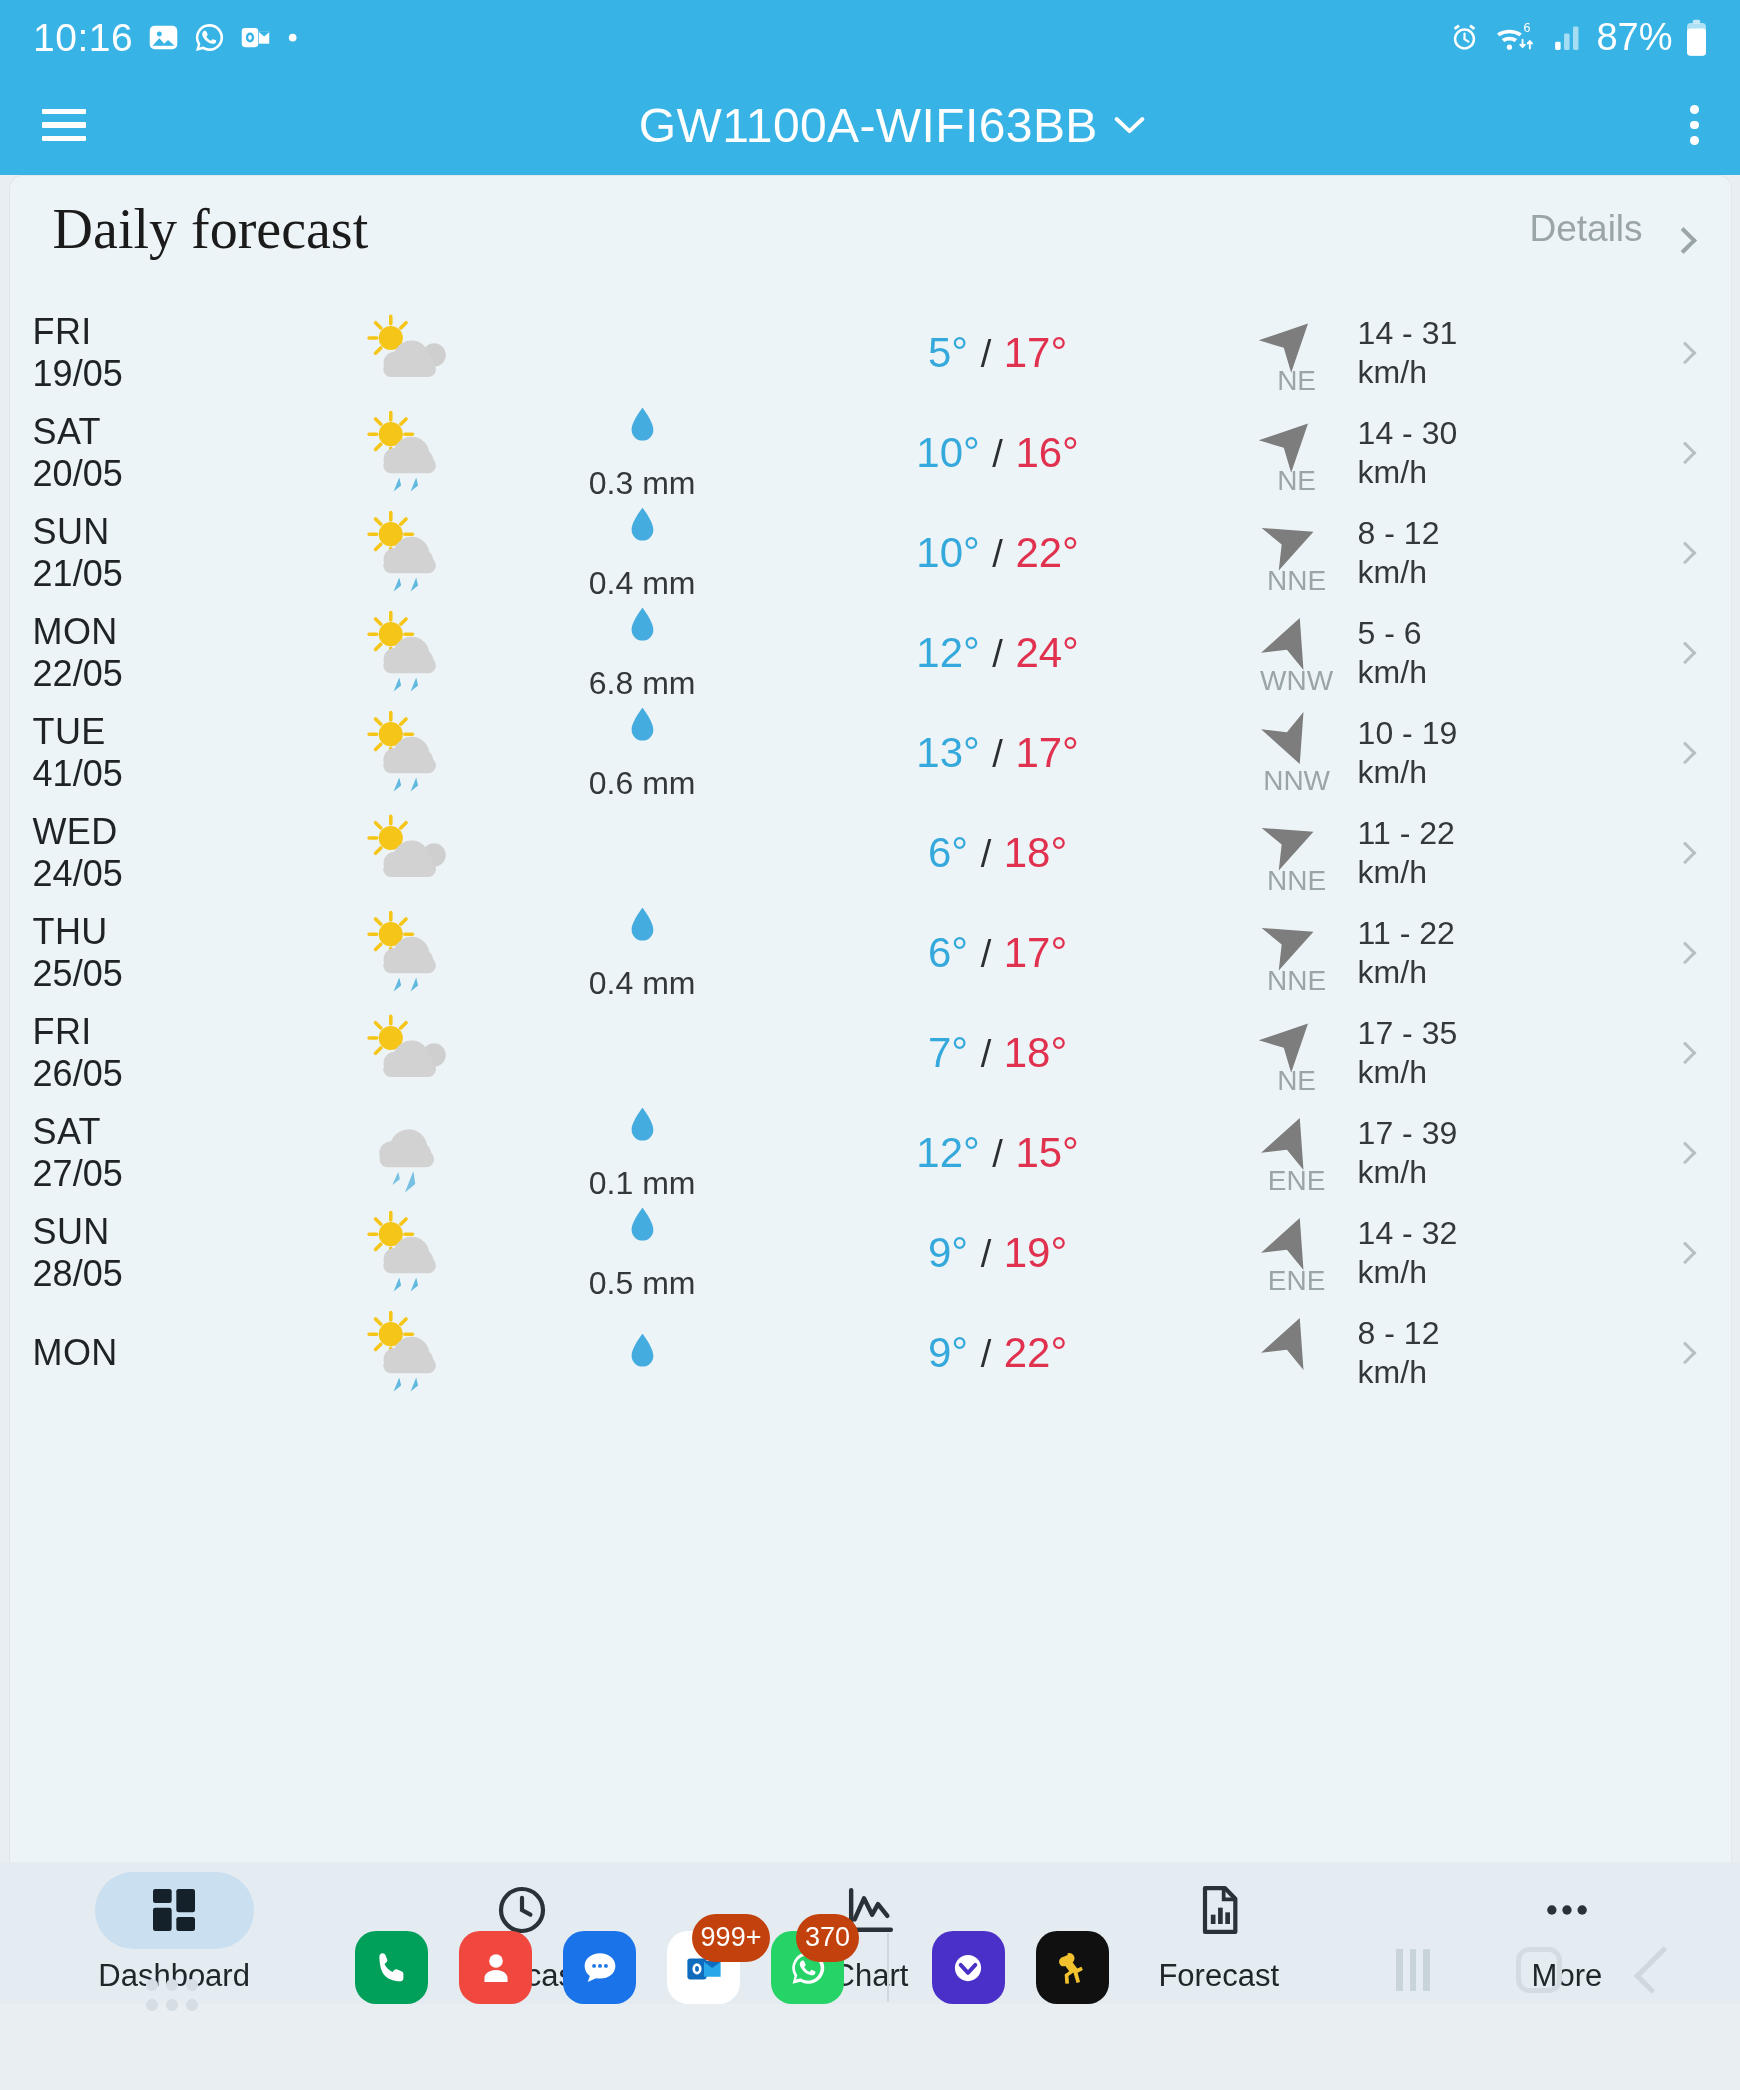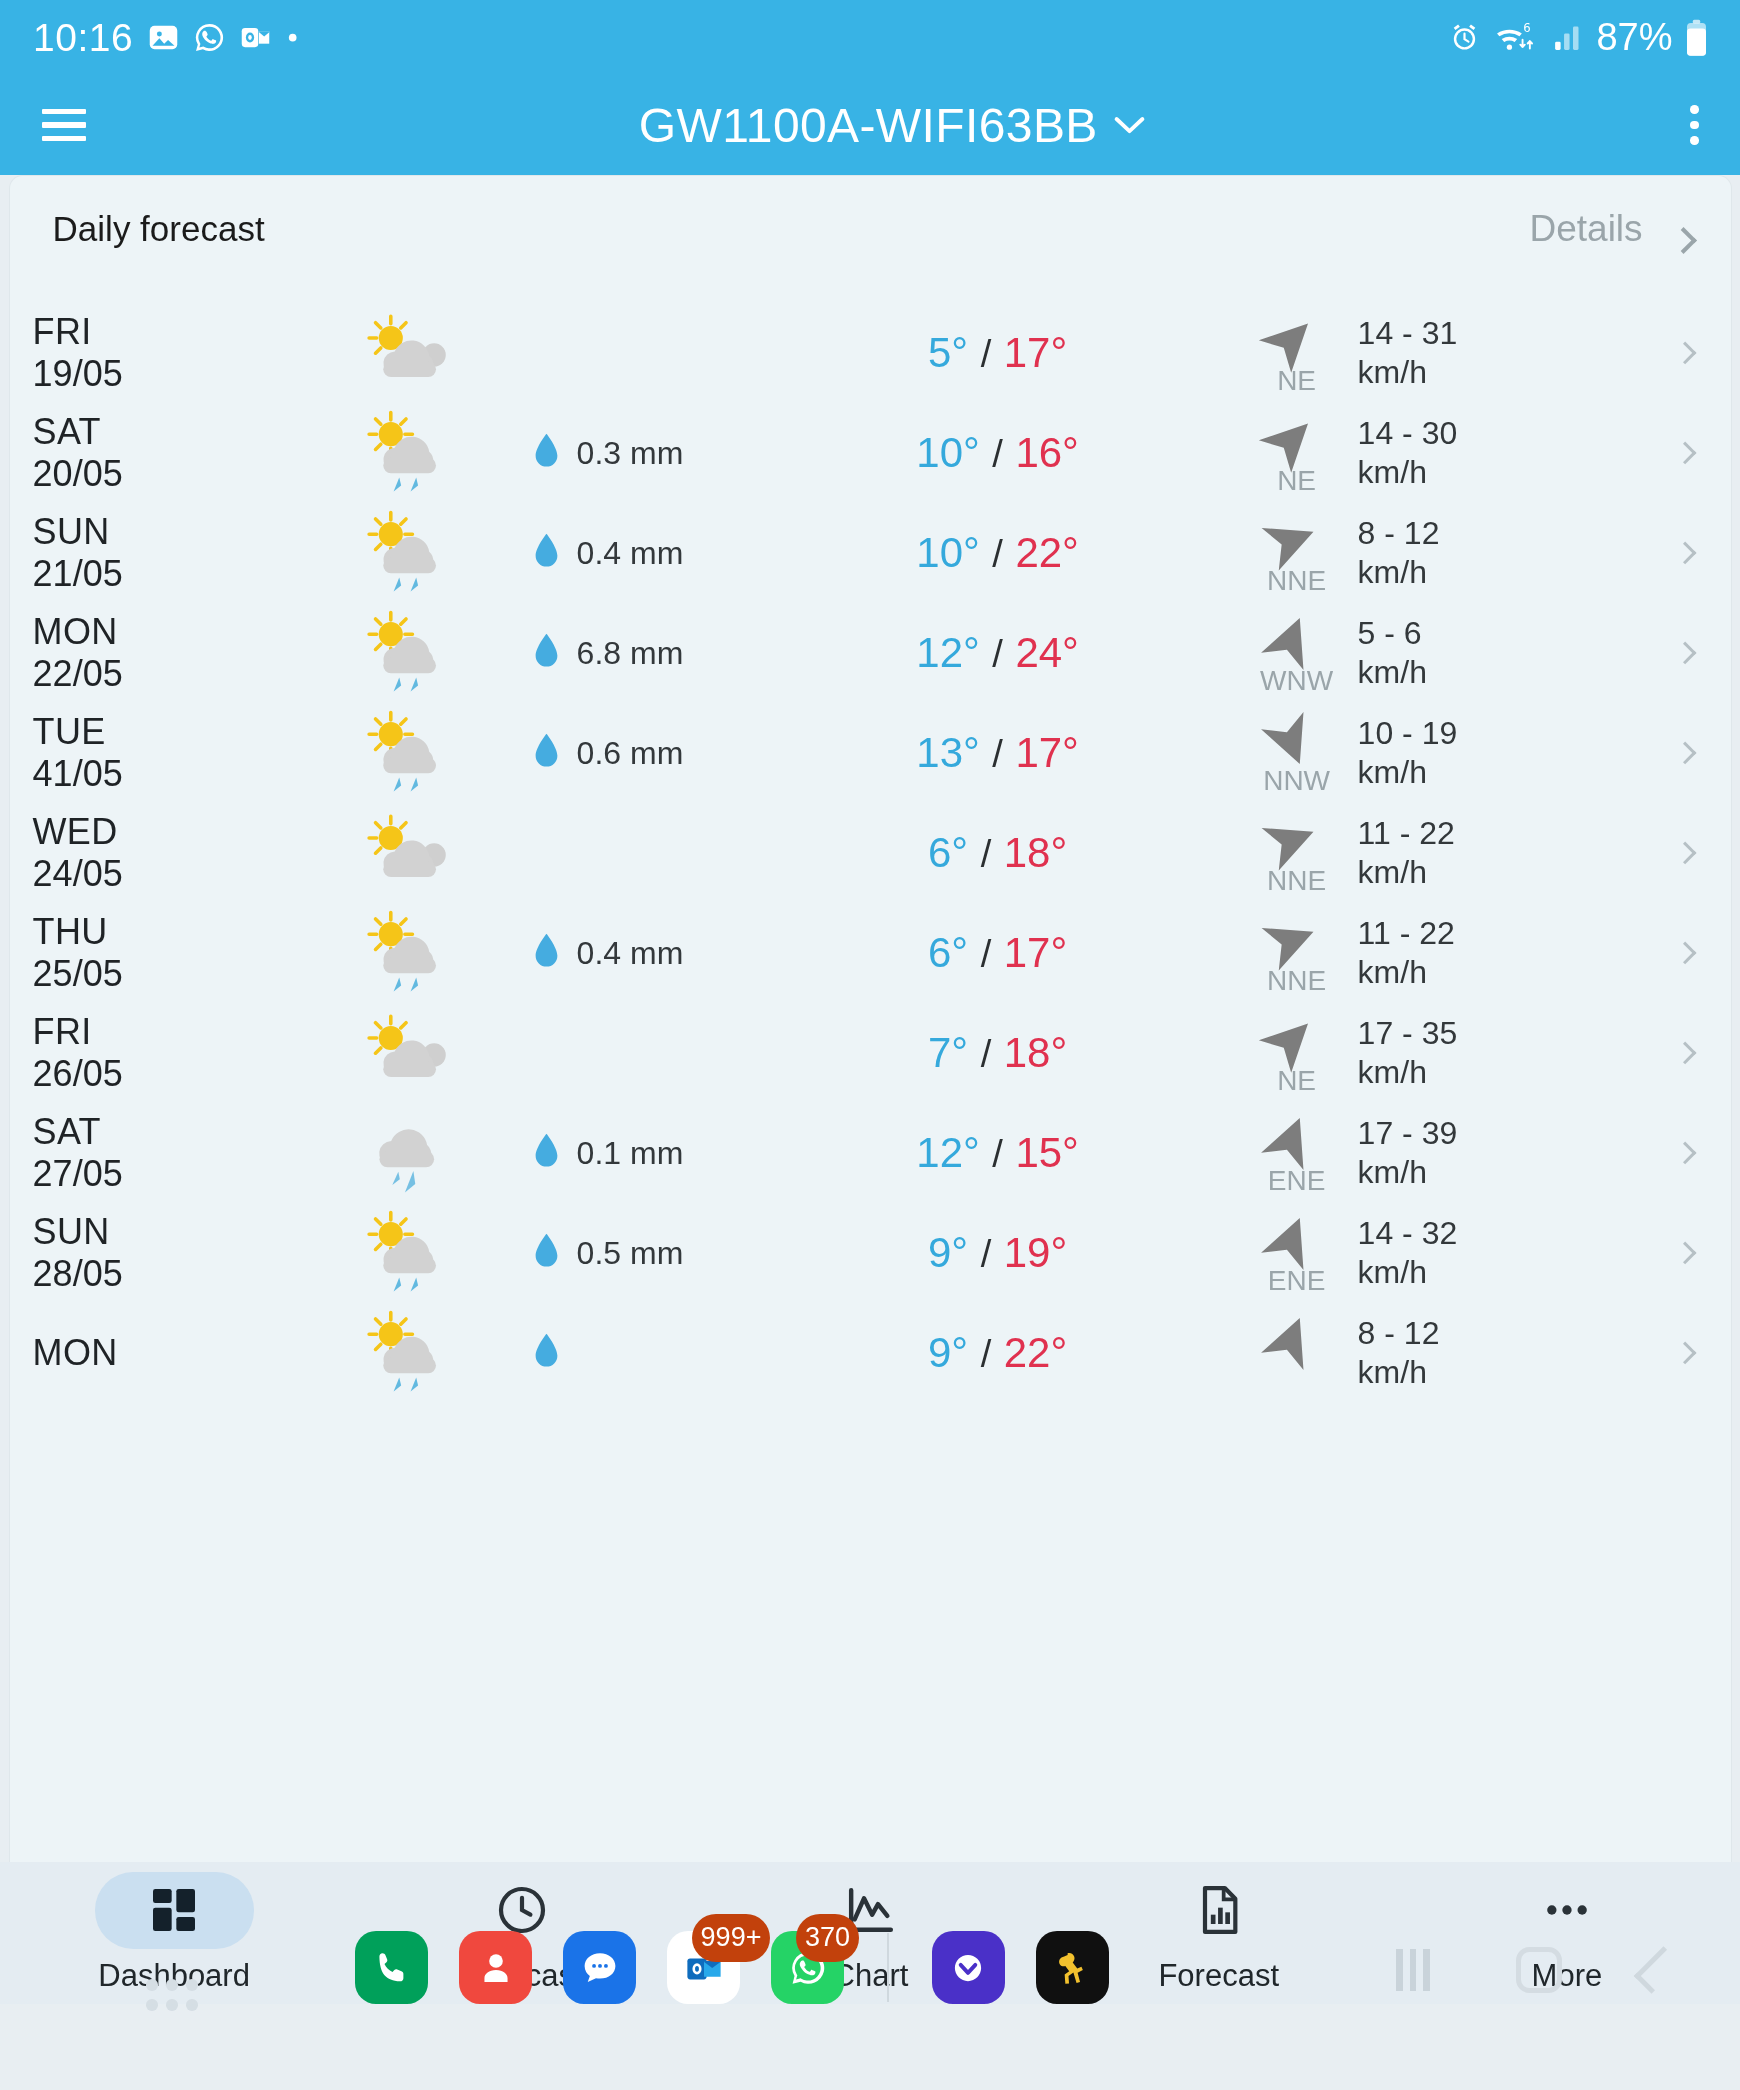--- a/index.html
+++ b/index.html
@@ -44,40 +44,40 @@
   .card {
     position: absolute; top: 175px; left: 8.6px; width: 1723px; height: 1687px;
     background: #edf4f7; border-radius: 13.4px 13.4px 0 0;
     border: 1px solid #dfe7eb; border-bottom: none;
     overflow: hidden;
   }
   .card-head {
     height: 106px; display: flex; align-items: center;
     padding: 0 38px 0 43px;
   }
-  .card-title { font-size: 35px; color: #1b1b1b; font-weight: 400; }
+  .card-title { font-size: 56px; color: #1b1b1b; font-weight: 400; font-family: Liberation Serif, serif; }
   .details { margin-left: auto; display: flex; align-items: flex-end; gap: 31px; cursor: pointer; }
   .details-label { font-size: 37px; color: #9aa5aa; }
   .chev {
     width: 19px; height: 19px; border-right: 4.8px solid #9aa5aa;
     border-top: 4.8px solid #9aa5aa; transform: rotate(45deg);
   }
   .chev.sm { width: 16.3px; height: 16.3px; border-width: 3.8px; border-color: #b6c0c5; }
 
   
   .rows { padding-top: 21px; }
   .row {
     height: 100px; display: flex; align-items: center;
     padding: 0 37px 0 23px; position: relative;
   }
   .c-day { width: 259px; padding-left: 0px; }
   .c-day .dow { font-size: 36px; color: #1f2326; line-height: 1.18; letter-spacing: 0.3px;}
   .c-day .date { font-size: 36px; color: #1f2326; line-height: 1.18; }
   .c-icon { width: 240px; display: flex; justify-content: center; }
-  .c-rain { width: 221px; display: flex; align-items: center; gap: 16px; }
+  .c-rain { width: 221px; display: flex; flex-direction: column; align-items: center; gap: 16px; }
   .rain-val { font-size: 32px; color: #33383b; }
   .c-temp { flex: 1; display: flex; justify-content: center; align-items: baseline; gap: 12.5px; }
   .t-lo { font-size: 42px; color: #35a9dc; }
   .t-sep { font-size: 38px; color: #2b2f31; }
   .t-hi { font-size: 42px; color: #e0314f; }
   .c-wind { width: 384px; display: flex; align-items: center; }
   .wind-dir-box { width: 115px; position: relative; height: 88px; }
   .wind-arrow { position: absolute; top: 3.8px; left: 17.3px; }
   .wind-dir { position: absolute; bottom: 0px; left: 0; width: 108px; text-align: center;
     font-size: 28px; color: #9aa5aa; }

